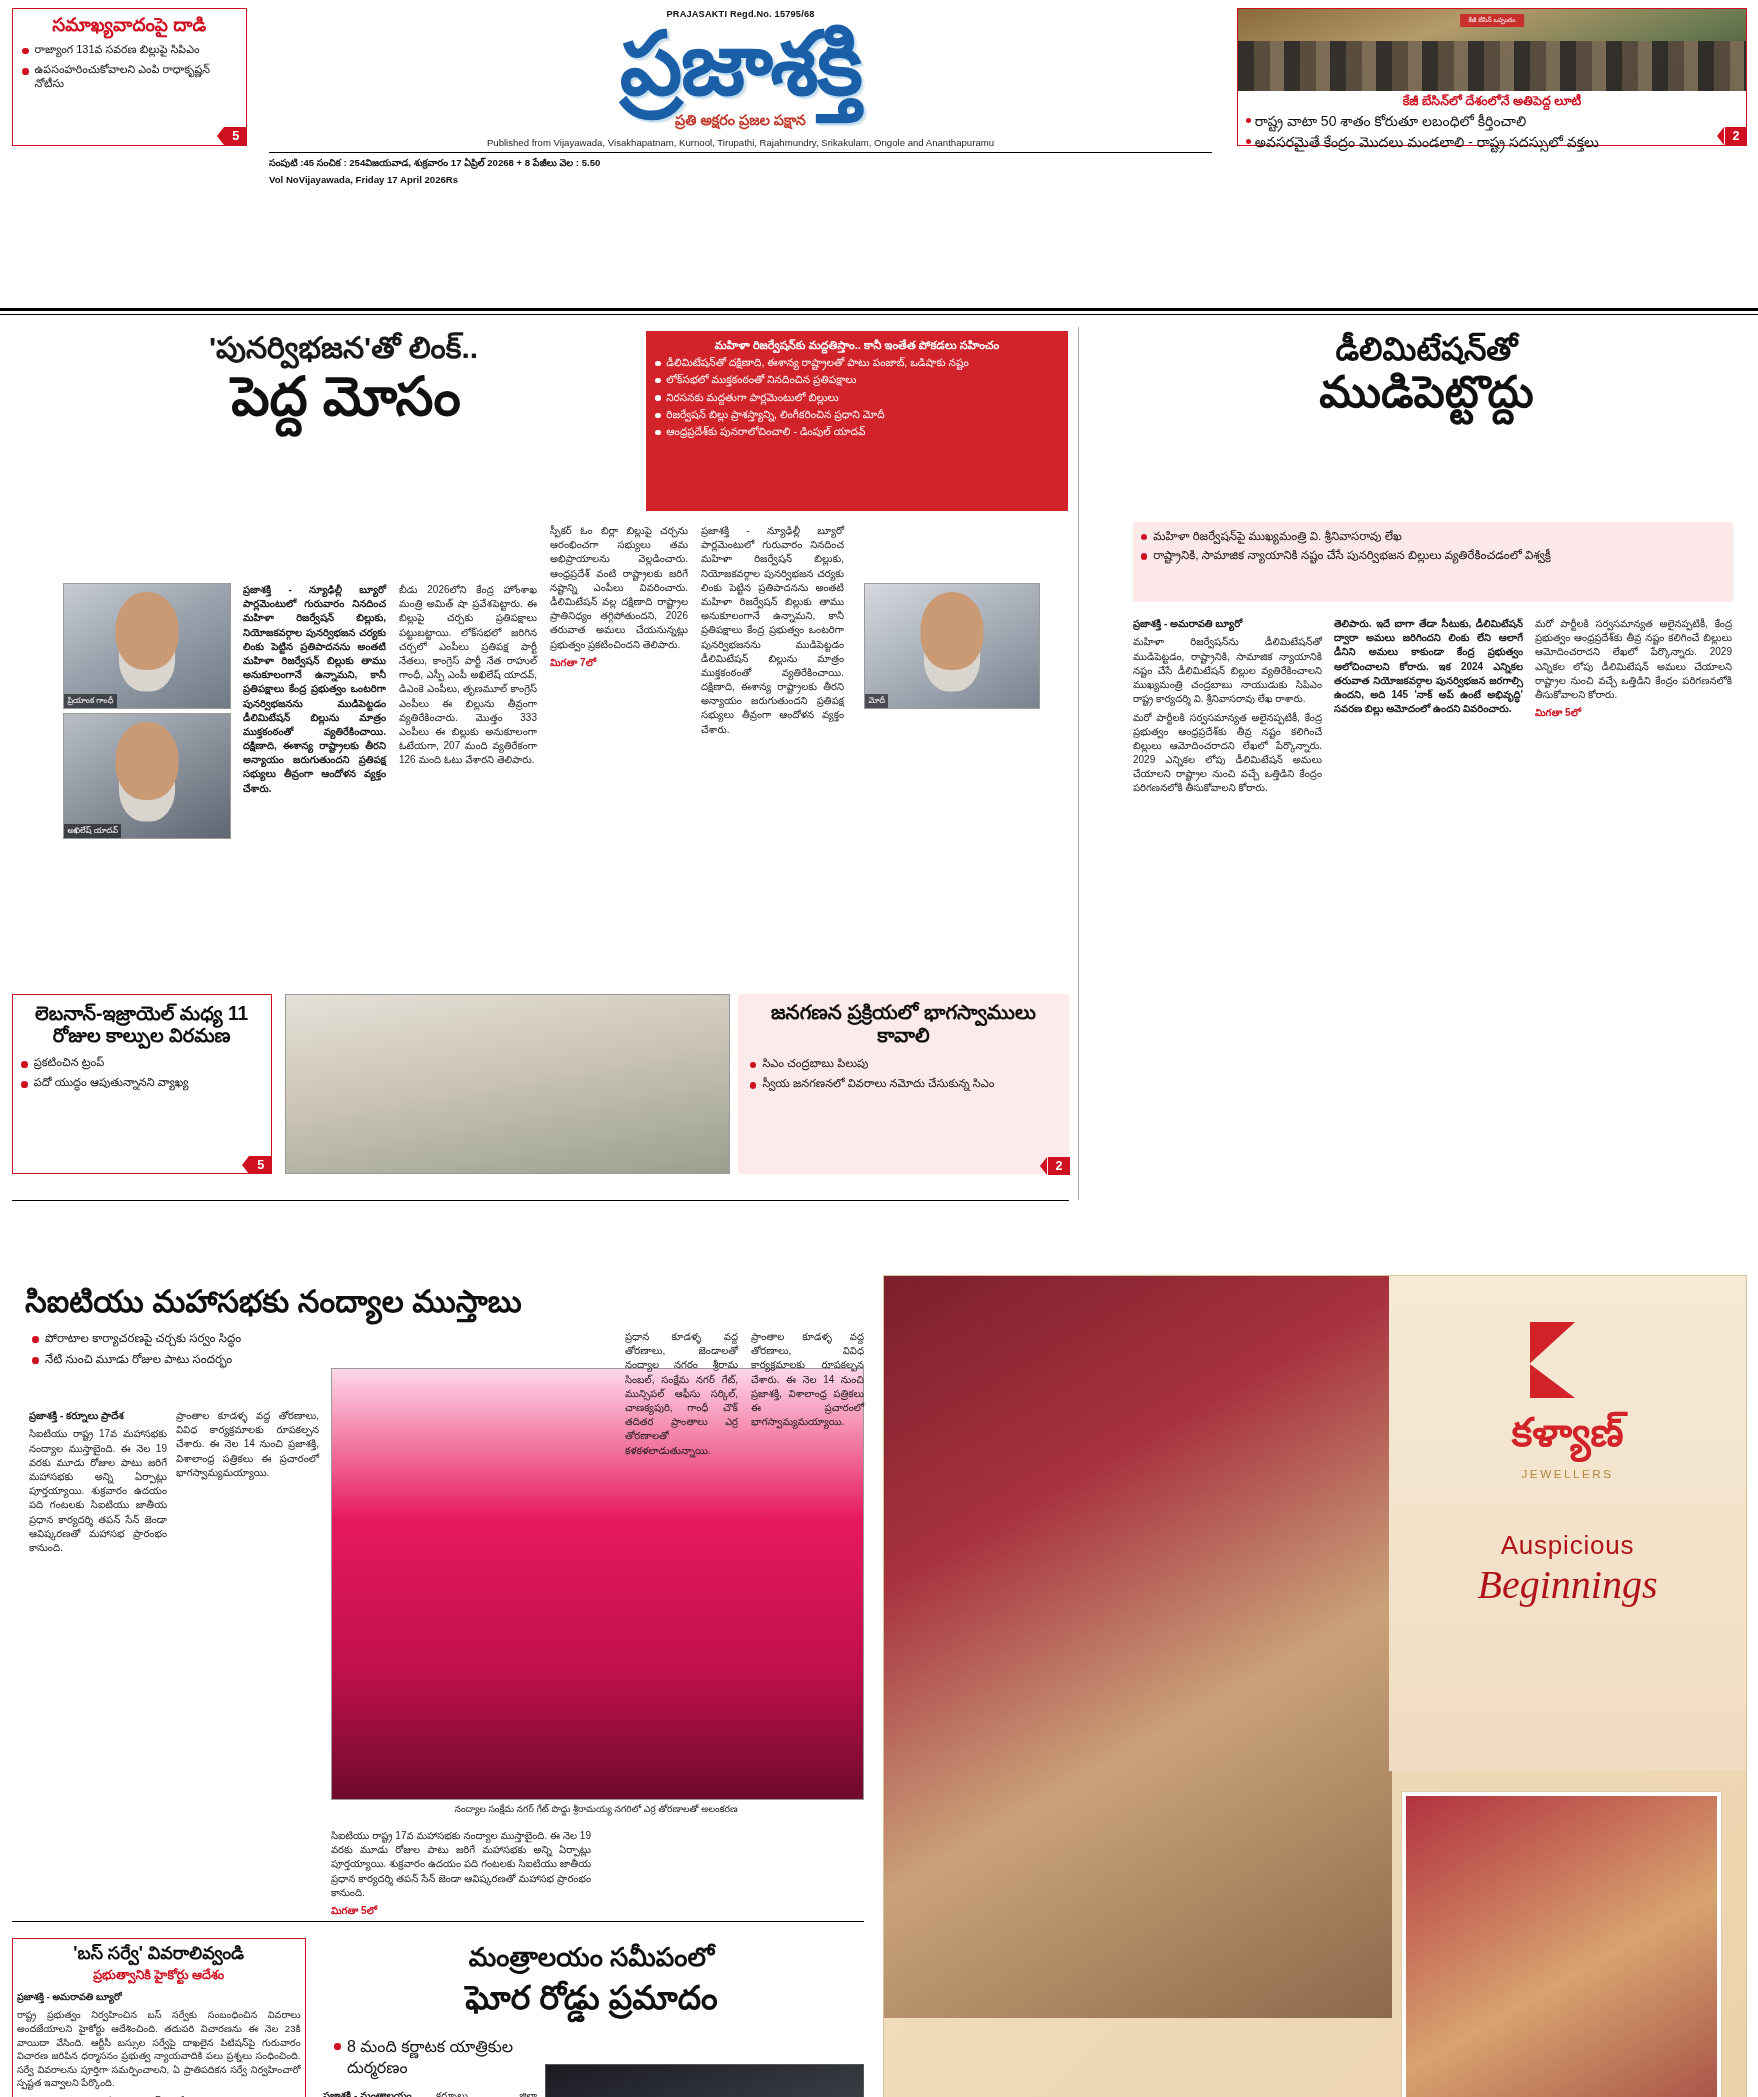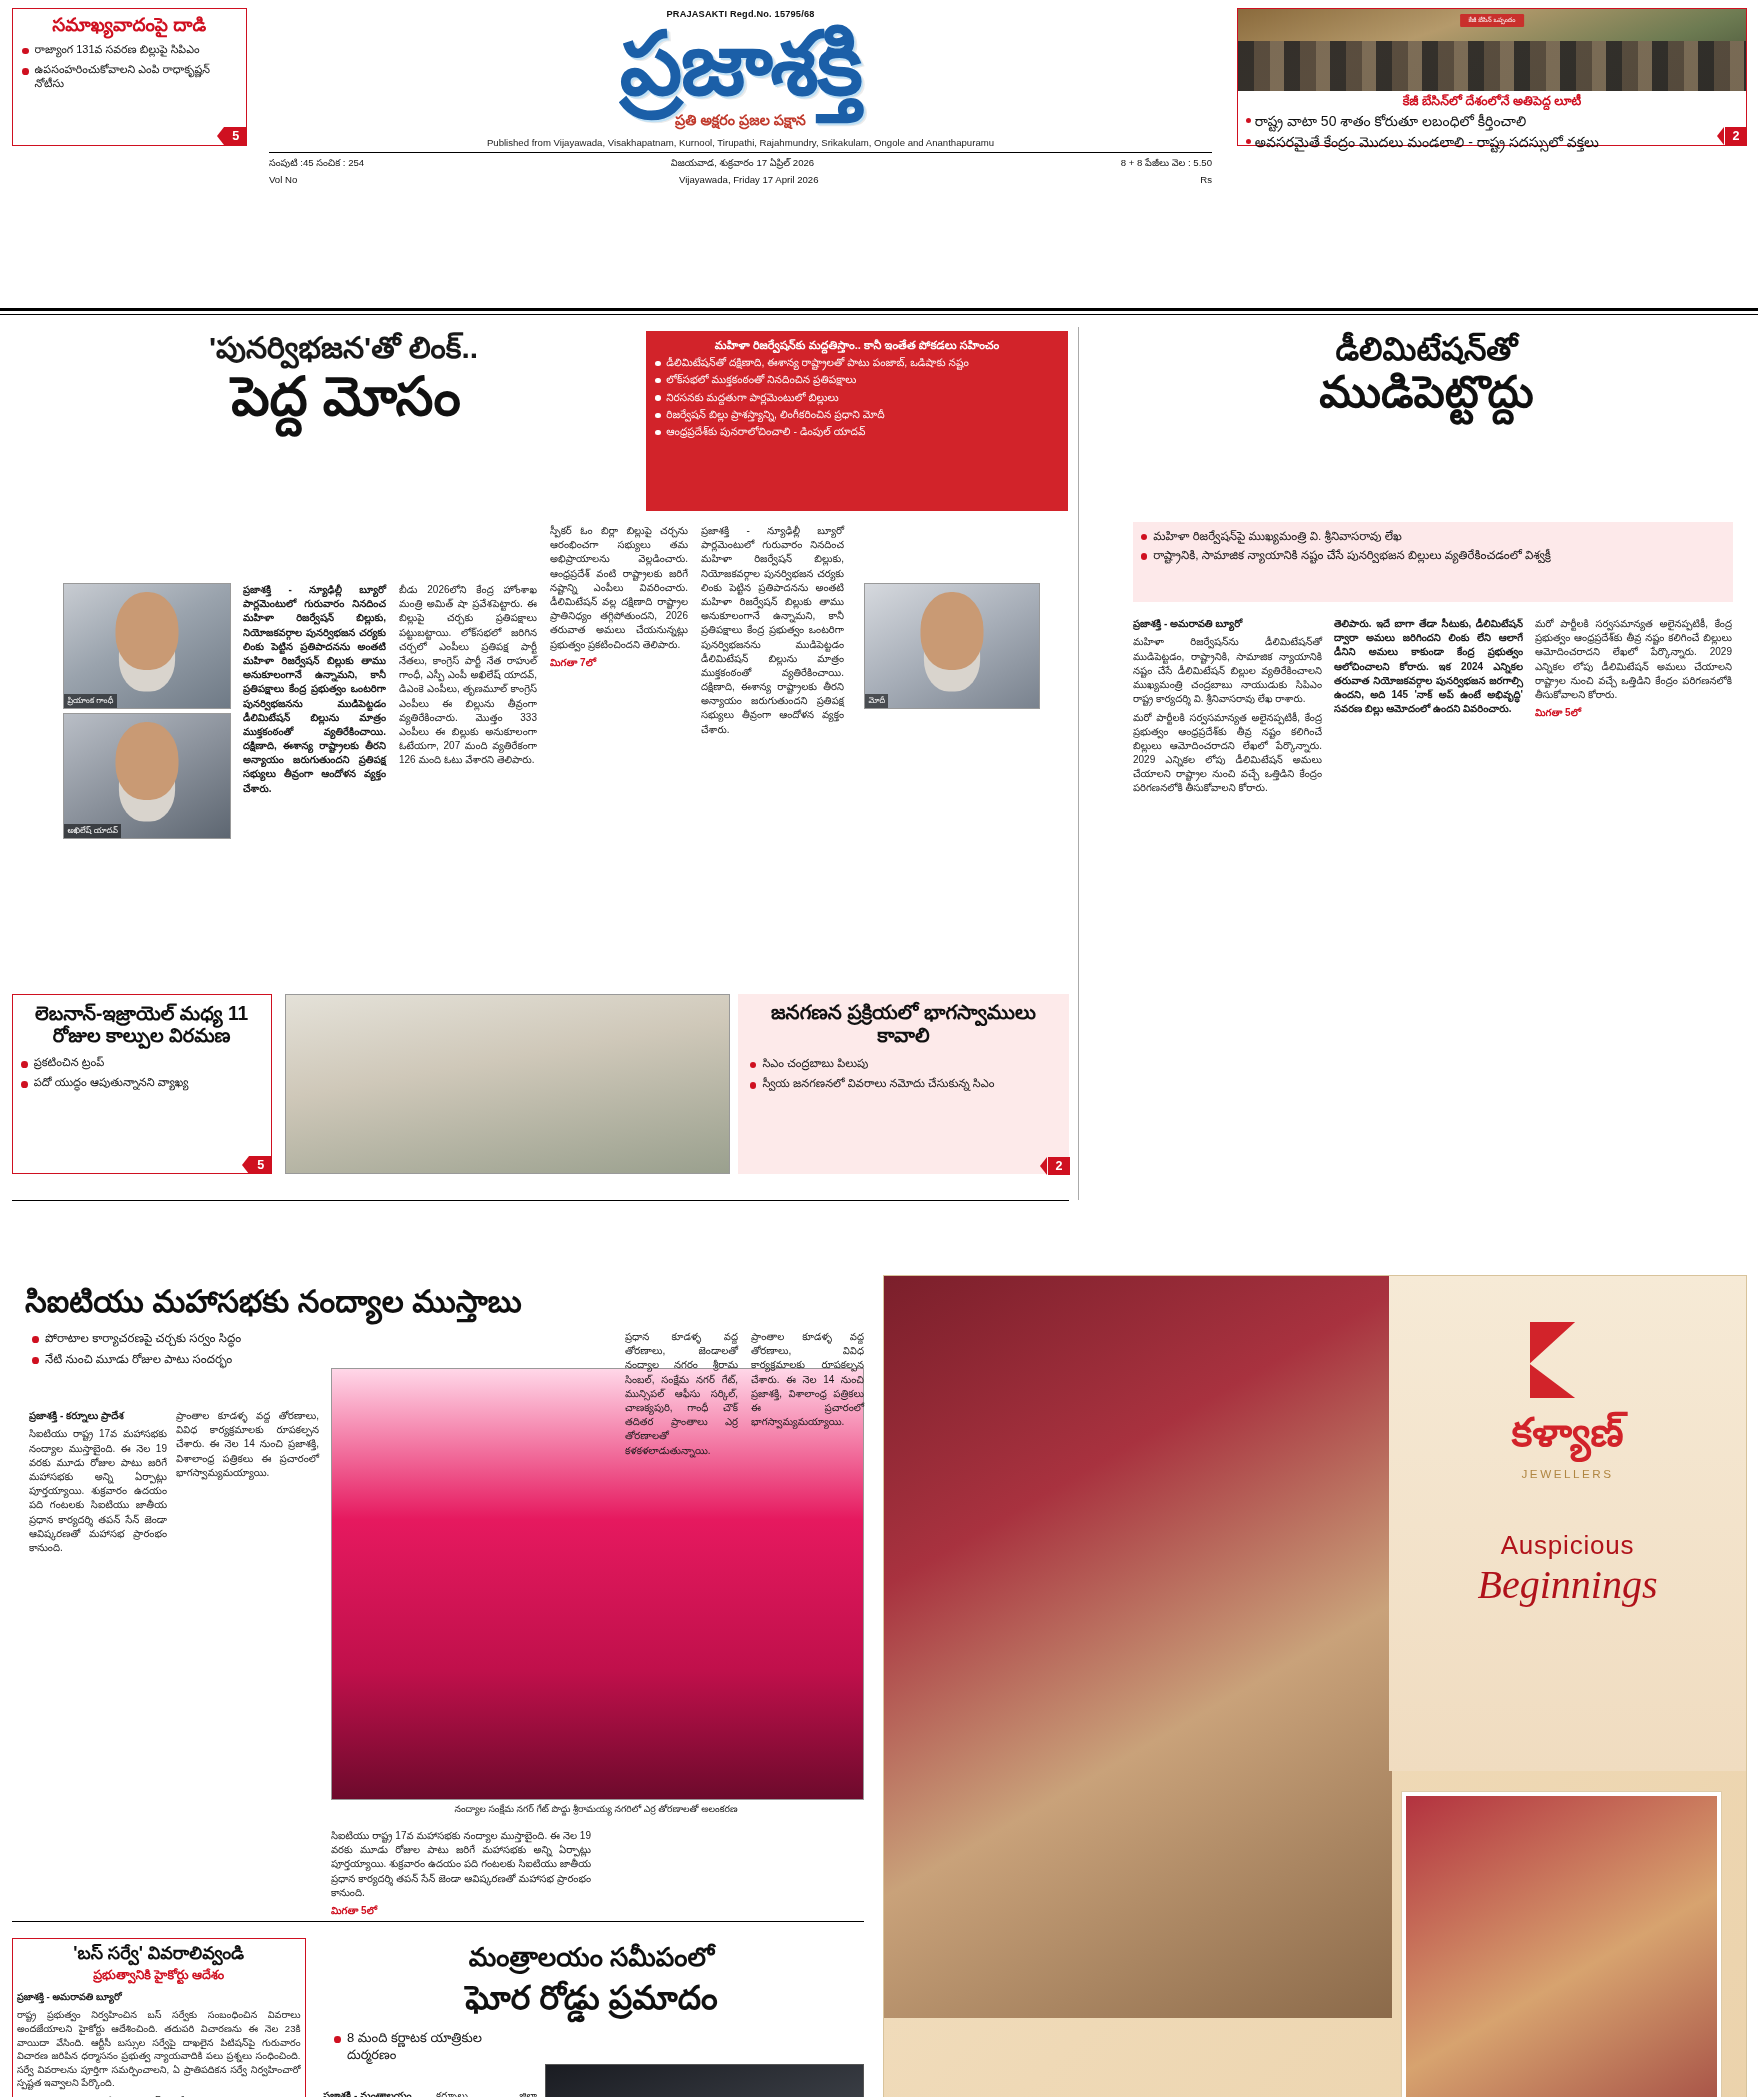--- a/index.html
+++ b/index.html
@@ -54,21 +54,21 @@
   .mh-title {
     font-size: 88px; font-weight: bold; color: #1b5fa8; line-height: 1;
     margin-top: 0.8px;
     text-shadow: 1.7px 1.7px 0 #bfe0f5, 3.4px 3.4px 0 rgba(0,0,0,.08);
     letter-spacing: -1.7px;
   }
   .mh-sub { font-size: 14.3px; color: #c0392b; margin-top: 4.2px; font-weight:bold;}
   .mh-pub { font-size: 9.6px; color: #222; margin-top: 5px; }
   .mh-rule { border-top: 0.8px solid #000; margin: 4.2px 17px 0; }
   .mh-meta {
-    display:flex; justify-content: space-between; font-size: 9.6px; padding: 3.4px 17px 0;
+    display:flex; justify-content: flex-start; font-size: 9.6px; padding: 3.4px 17px 0; font-weight: bold;
   }
   .mh-meta span { white-space: nowrap; }
 
   
   .topright { left: 1237px; top: 7.6px; width: 510px; height: 138px; border: 1.3px solid #cf1020; }
   .tr-photo {
     width: 100%; height: 82px;
     background: linear-gradient(160deg,#8a6a3c 0%, #b59a6b 35%, #6d7b52 70%, #3f4a33 100%);
     position: relative; overflow: hidden;
   }
@@ -196,21 +196,21 @@
   .bussarey .hl { font-size: 17.6px; font-weight:bold; text-align:center; color:#111; line-height:1.15;}
   .bussarey .sub { font-size: 12.6px; font-weight:bold; color:#cf1020; text-align:center; margin-top:4.2px;}
 
   
   .mant-head {
     left: 319px; top: 1942px; width: 545px; text-align:center;
   }
   .mant-head .l1 { font-size: 26px; font-weight:bold; }
   .mant-head .l2 { font-size: 33px; font-weight:bold; }
   .mant-bul { left: 331px; top: 2030px; width: 201px; }
-  .mant-bul li { font-size: 13px; line-height:1.3; }
+  .mant-bul li { font-size: 16px; line-height:1.3;margin-top:7px; }
   .mant-photo {
     left: 545px; top: 2064px; width: 319px; height: 235px;
     background: linear-gradient(160deg,#1a1c22 0%,#3b3f46 45%,#0e1013 100%);
     border:0.4px solid #555; overflow:hidden;
   }
 
   
   .ad {
     left: 883px; top: 1275px; width: 864px; height: 1254px;
     background: linear-gradient(135deg,#f3e2c8 0%, #efd9b6 45%, #e9cfa6 100%);

